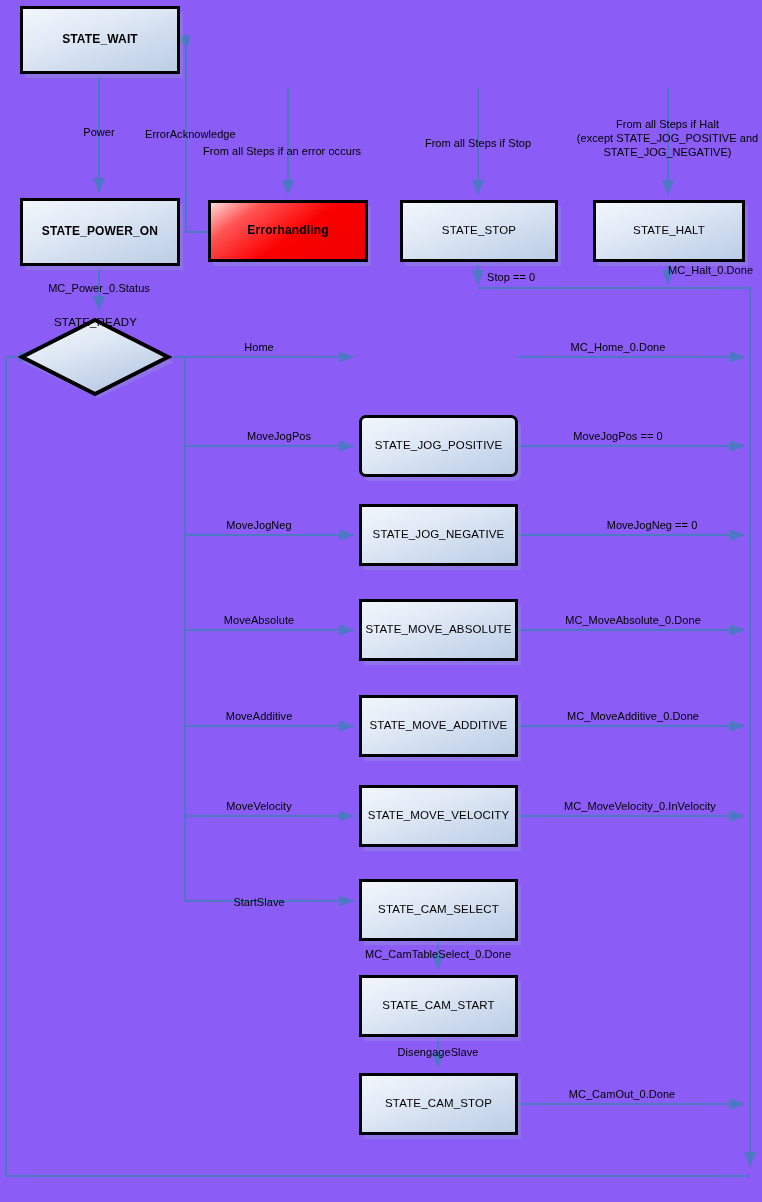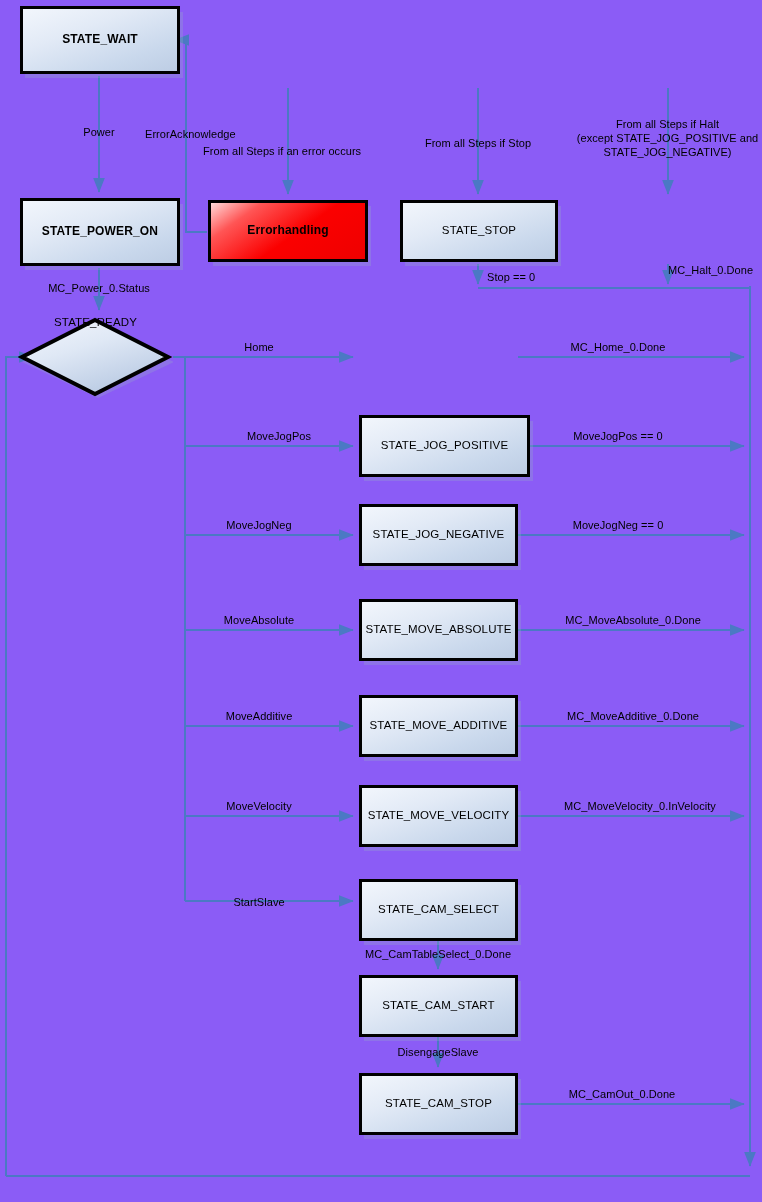--- a/index.html
+++ b/index.html
@@ -156,33 +156,36 @@
   </div>
 
   <div class="node error" style="left:208px;top:200px;width:160px;height:62px;">
     <span>Errorhandling</span>
   </div>
 
   <div class="node" style="left:400px;top:200px;width:158px;height:62px;">
     <span>STATE_STOP</span>
   </div>
 
+  <div class="node" style="left:593px;top:200px;width:152px;height:62px;">
+    <span>STATE_HALT</span>
+  </div>
 
   <div class="diamond" style="left:18px;top:316px;width:155px;height:82px;">
     <svg class="dshape" viewBox="0 0 155 82">
       <polygon points="80,10 156,46 80,82 4,46" fill="rgba(150,170,200,0.30)"></polygon>
       <polygon points="77,4 150,41 77,78 4,41" fill="url(#boxgrad)" stroke="#000000" stroke-width="4"></polygon>
     </svg>
     <div class="dlabel">
       <span>STATE_READY</span>
     </div>
   </div>
 
 
-  <div class="node" style="left:359px;top:415px;width:171px;height:62px;">
+  <div class="node" style="left:359px;top:415px;width:159px;height:62px;border-radius:7px;">
     <span>STATE_JOG_POSITIVE</span>
   </div>
 
   <div class="node" style="left:359px;top:504px;width:159px;height:62px;">
     <span>STATE_JOG_NEGATIVE</span>
   </div>
 
   <div class="node" style="left:359px;top:599px;width:159px;height:62px;">
     <span>STATE_MOVE_ABSOLUTE</span>
   </div>
@@ -226,21 +229,21 @@
   <div class="elabel center" style="left:259px;top:341px;">Home</div>
 
   <div class="elabel center" style="left:618px;top:341px;">MC_Home_0.Done</div>
 
   <div class="elabel center" style="left:259px;top:430px;padding-left:40px;">MoveJogPos</div>
 
   <div class="elabel center" style="left:618px;top:430px;">MoveJogPos == 0</div>
 
   <div class="elabel center" style="left:259px;top:519px;">MoveJogNeg</div>
 
-  <div class="elabel center" style="left:618px;top:519px;">MoveJogNeg == 0</div>
+  <div class="elabel center" style="left:652px;top:519px;">MoveJogNeg == 0</div>
 
   <div class="elabel center" style="left:259px;top:614px;">MoveAbsolute</div>
 
   <div class="elabel center" style="left:633px;top:614px;">MC_MoveAbsolute_0.Done</div>
 
   <div class="elabel center" style="left:259px;top:710px;">MoveAdditive</div>
 
   <div class="elabel center" style="left:633px;top:710px;">MC_MoveAdditive_0.Done</div>
 
   <div class="elabel center" style="left:259px;top:800px;">MoveVelocity</div>

